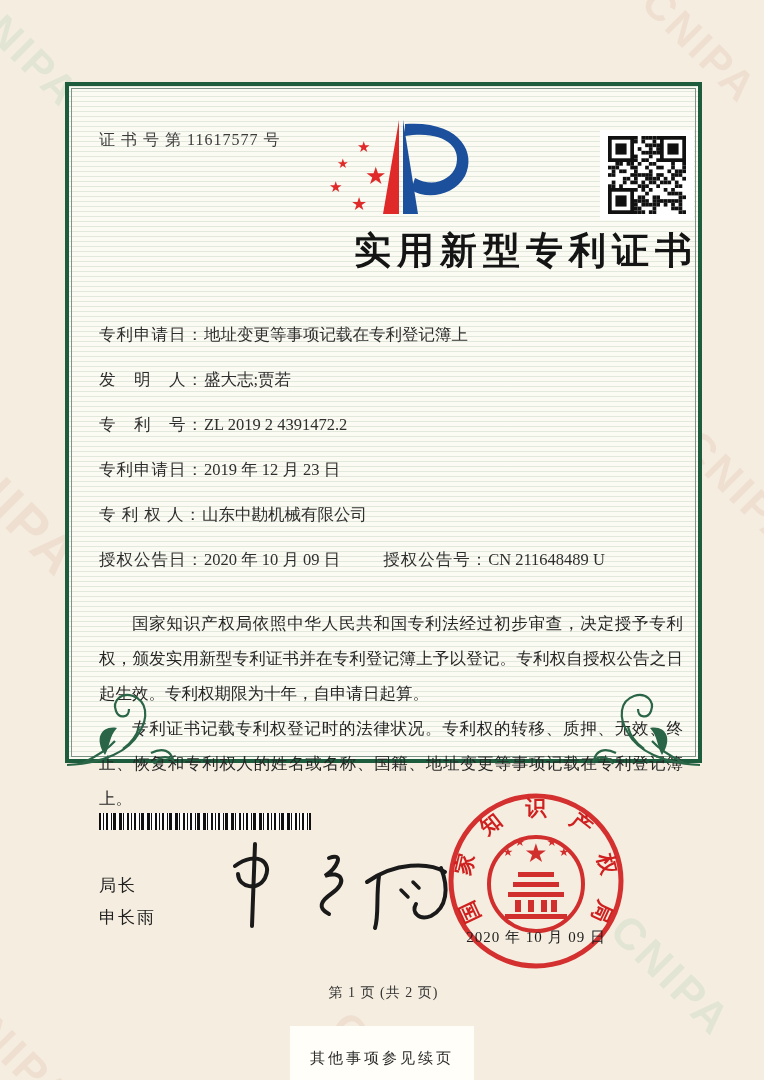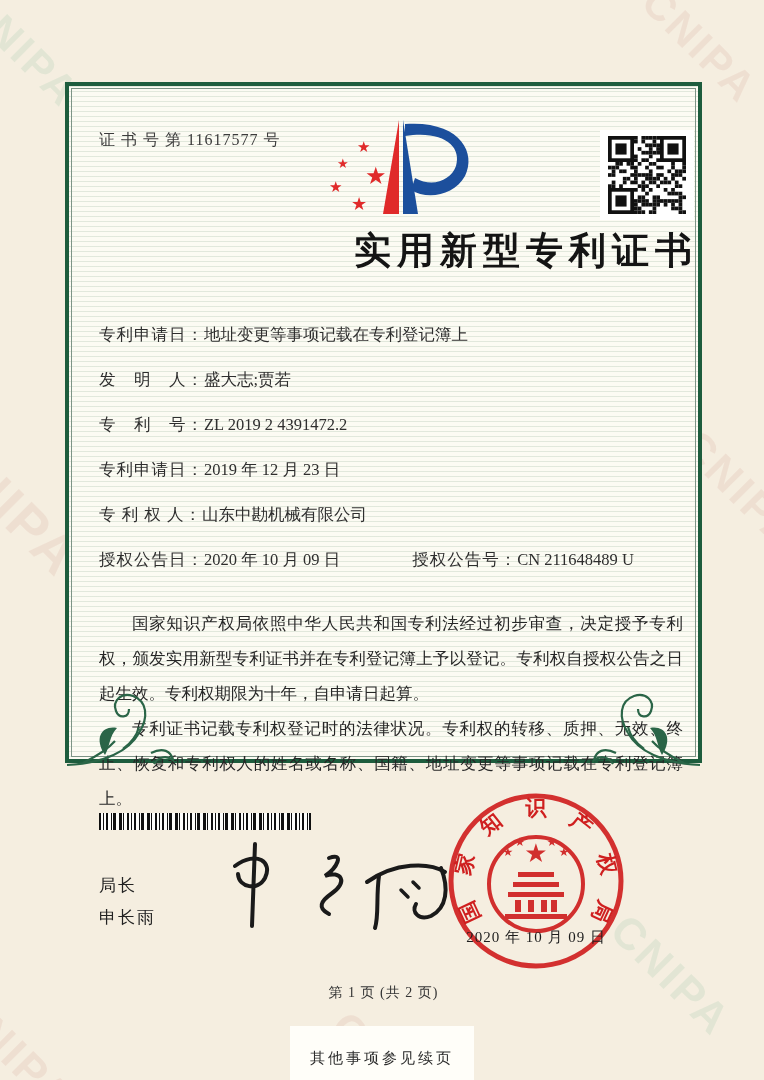--- a/index.html
+++ b/index.html
@@ -46,21 +46,21 @@
 
   .title{
     position:absolute;left:0;top:140px;width:100%;
     text-align:right;font-size:37px;font-weight:bold;color:#141414;
     letter-spacing:6px;
   }
 
   .fields{position:absolute;left:30px;top:238px;width:580px;}
   .field-row{height:45px;font-size:16.5px;color:#2e2e2e;white-space:nowrap;}
   .field-row .lab{letter-spacing:1px;}
-  .grant-row{display:flex;gap:72px;}
+  .grant-row{display:flex;gap:43px;}
 
   .paragraphs{
     position:absolute;left:30px;top:520px;width:584px;
     font-size:16.5px;line-height:35px;color:#262626;text-align:justify;
   }
   .paragraphs p{margin:0;text-indent:2em;}
 
   .barcode{
     position:absolute;left:30px;top:727px;width:212px;height:17px;
     background:

